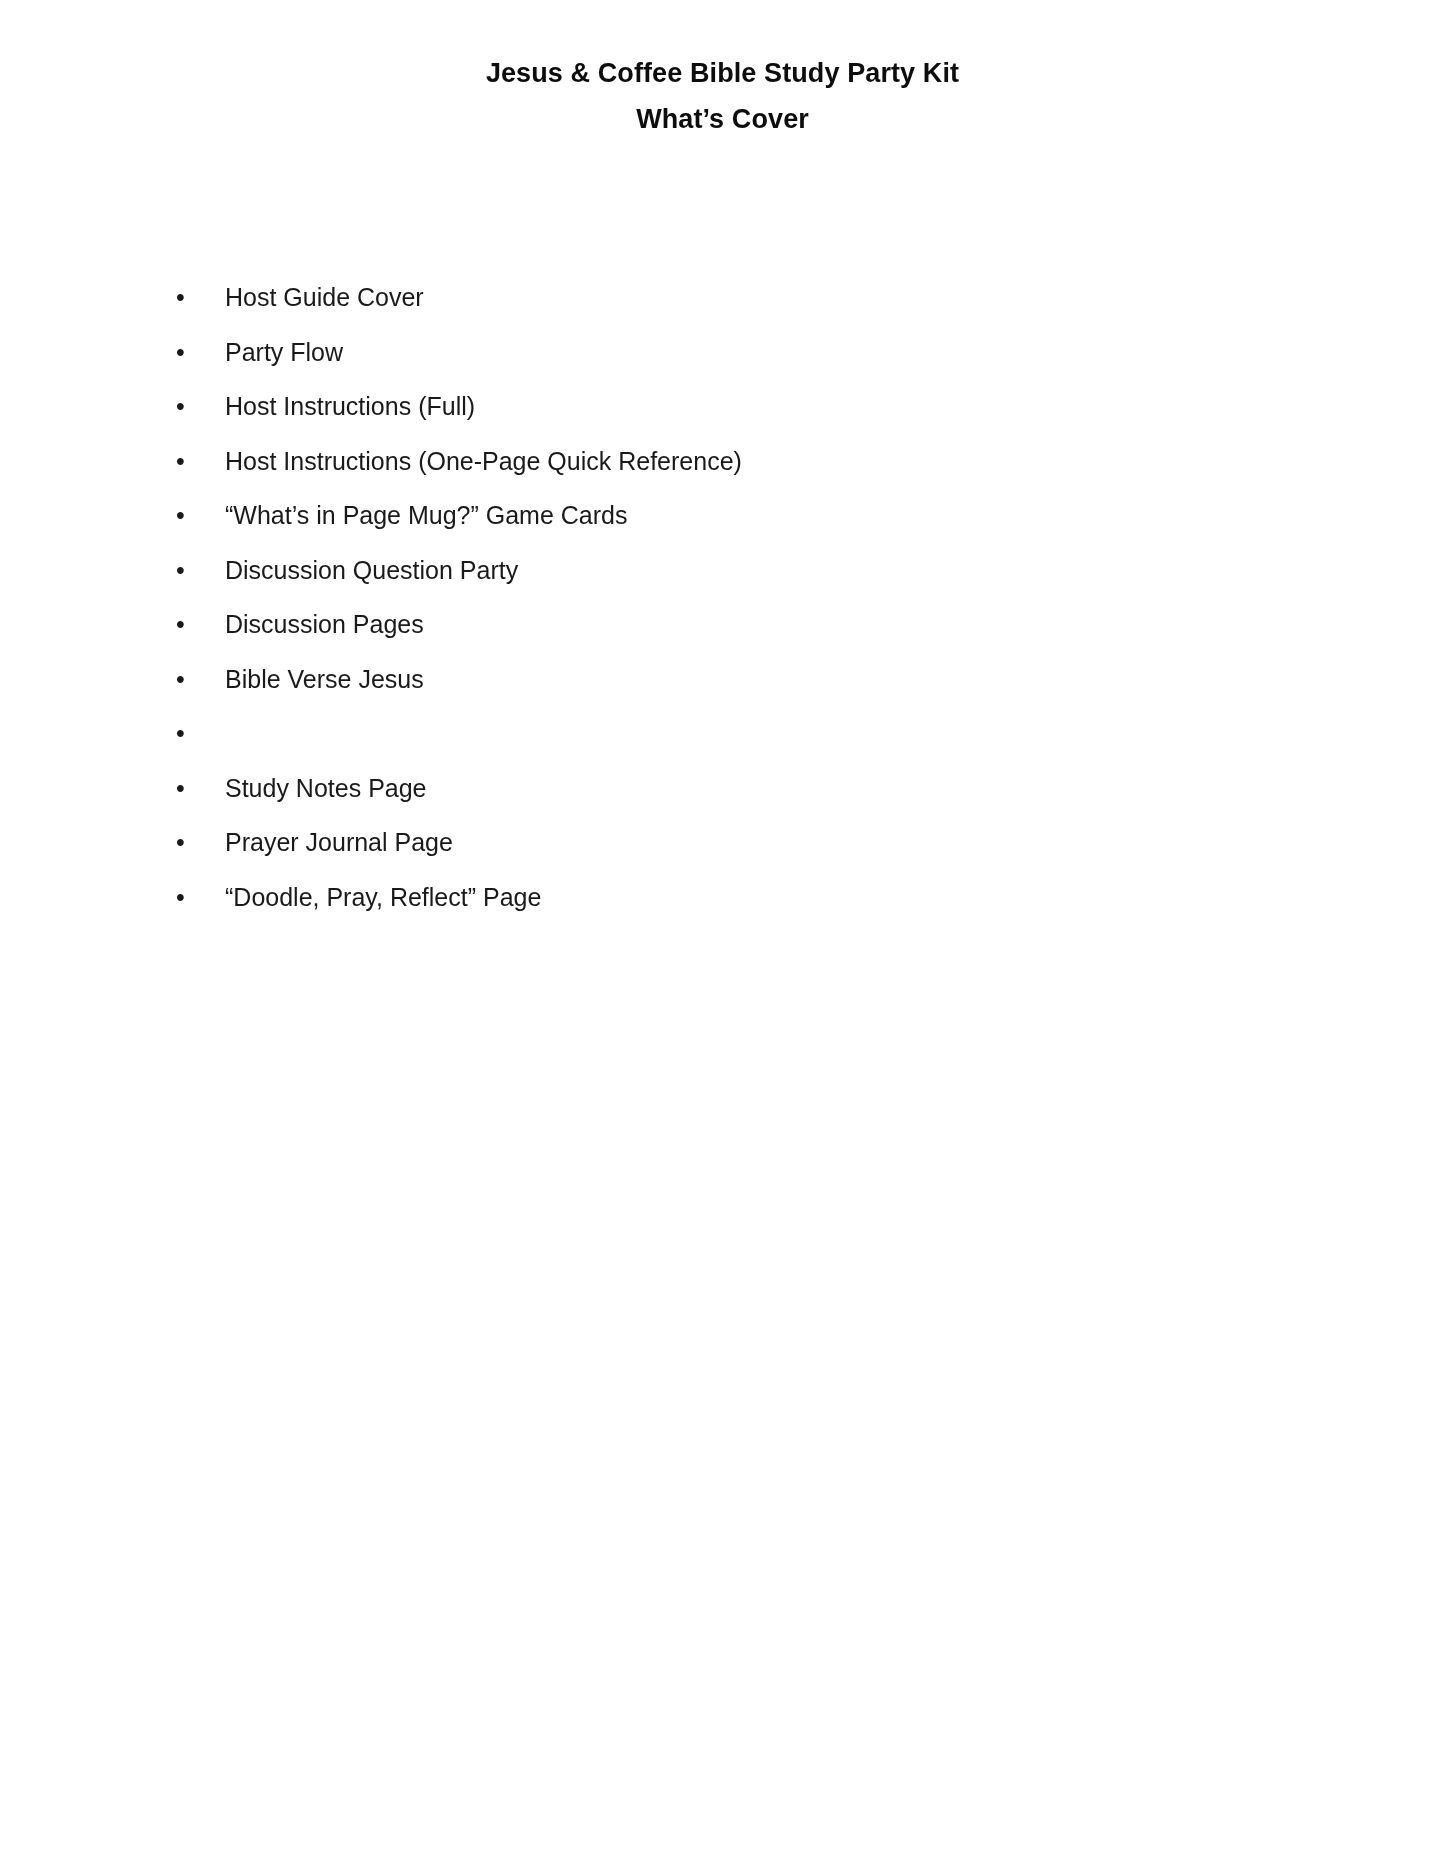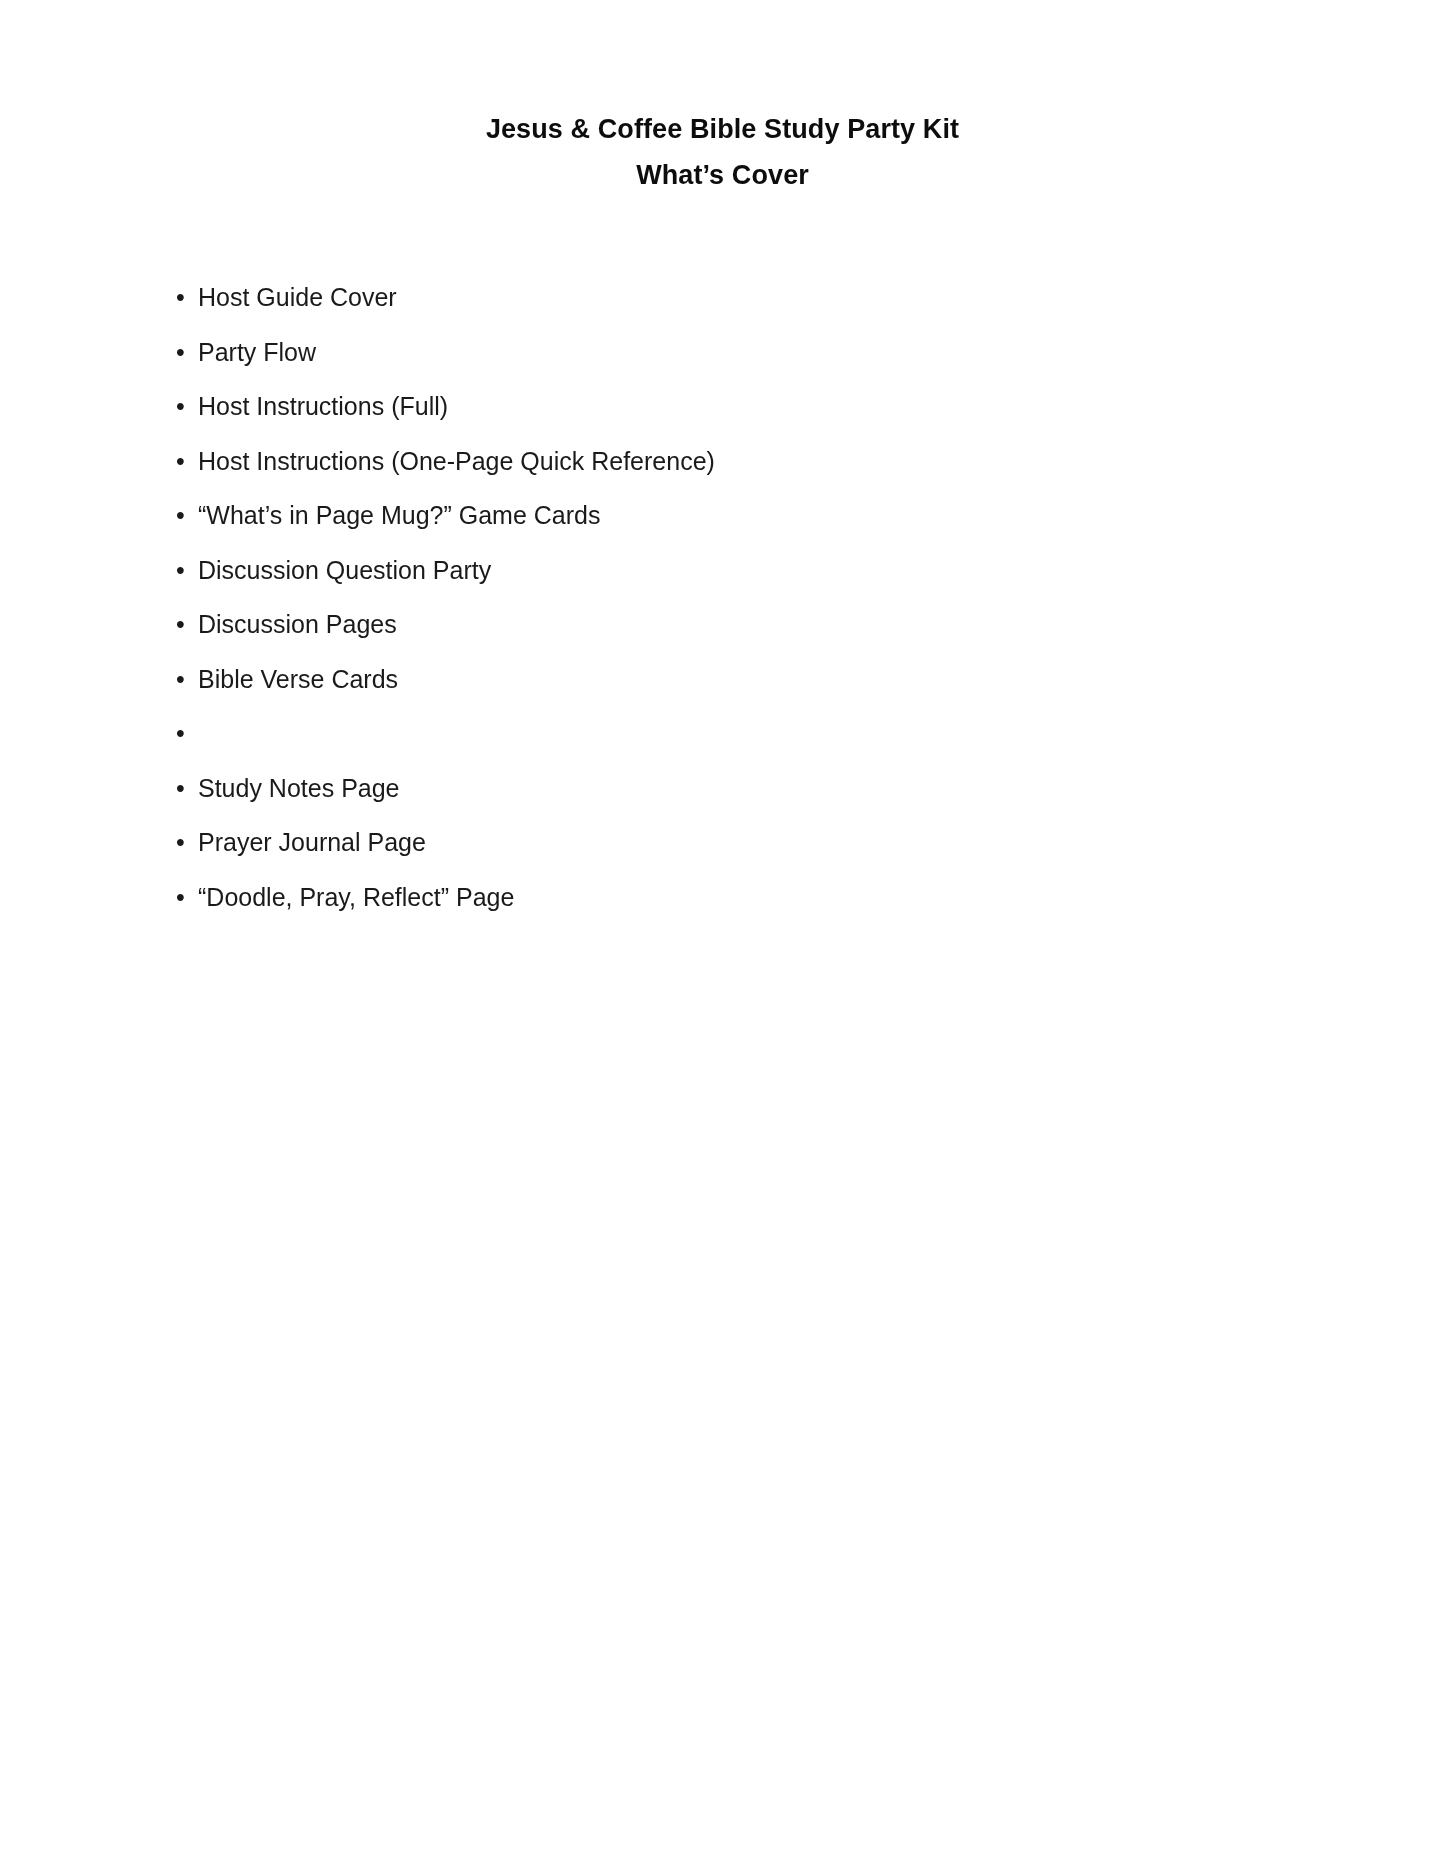--- a/index.html
+++ b/index.html
@@ -17,21 +17,21 @@
   .page {
     position: relative;
     width: 1445px;
     height: 1858px;
     background: #ffffff;
     box-sizing: border-box;
     overflow: hidden;
   }
   .doc-title {
     margin: 0;
-    padding-top: 106px;
+    padding-top: 50px;
     text-align: center;
     font-size: 27px;
     font-weight: bold;
     line-height: 46px;
     letter-spacing: 0.1px;
     color: #0d0d0d;
   }
   .title-line {
     display: block;
   }
@@ -56,20 +56,21 @@
     flex: 0 0 auto;
     width: 22px;
     font-size: 25px;
     line-height: 31px;
     color: #1a1a1a;
     text-align: left;
   }
   .item-text {
     flex: 1 1 auto;
     white-space: nowrap;
+    margin-left: 27px;
   }
 </style>
 </head>
 <body>
 
 <div class="page">
 
   <h1 class="doc-title">
     <span class="title-line">Jesus &amp; Coffee Bible Study Party Kit</span>
     <span class="title-line">What’s Cover</span>
@@ -107,21 +108,21 @@
       <span class="item-text">Discussion Question Party</span>
     </li>
 
     <li class="list-item">
       <span class="bullet">•</span>
       <span class="item-text">Discussion Pages</span>
     </li>
 
     <li class="list-item">
       <span class="bullet">•</span>
-      <span class="item-text">Bible Verse Cards</span>
+      <span class="item-text">Bible Verse Jesus</span>
     </li>
 
     <li class="list-item">
       <span class="bullet">•</span>
     </li>
 
     <li class="list-item">
       <span class="bullet">•</span>
       <span class="item-text">Study Notes Page</span>
     </li>

